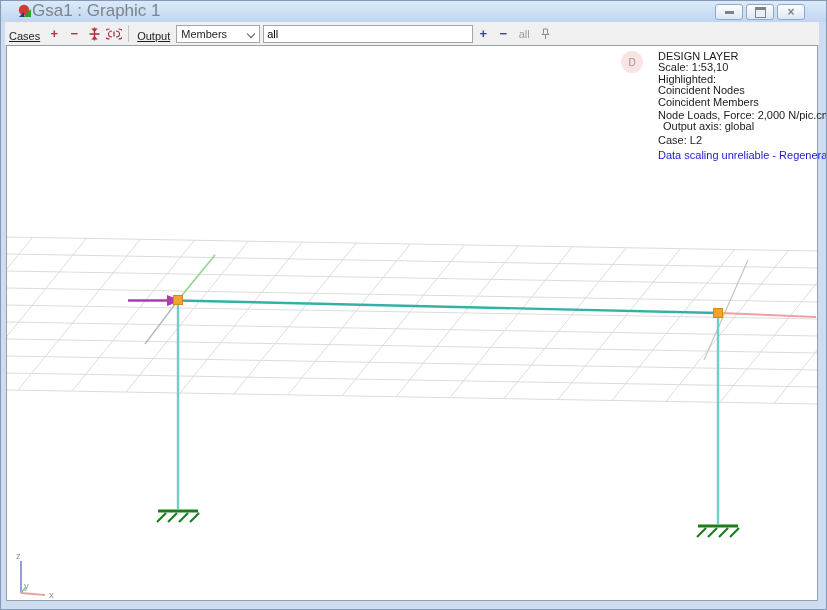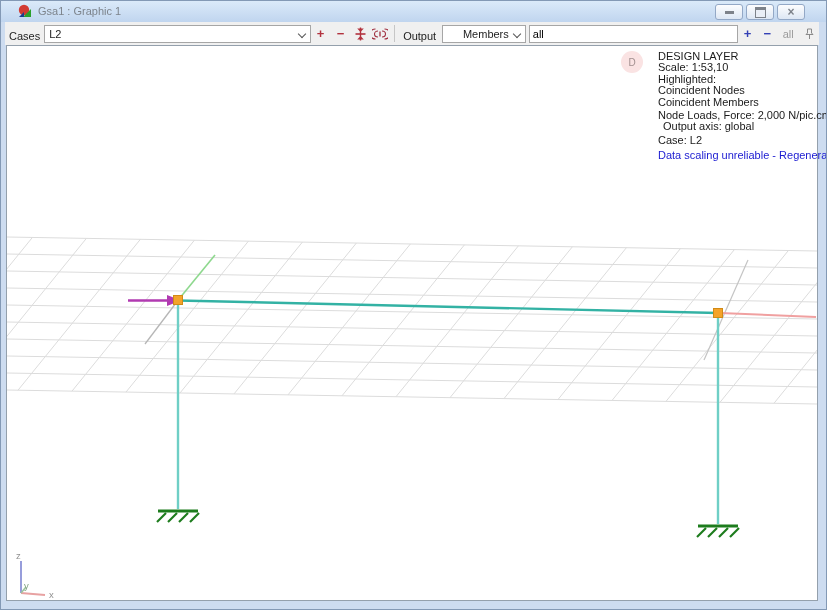--- a/index.html
+++ b/index.html
@@ -9,47 +9,47 @@
   }
   .frame-border{position:absolute;inset:0;border:1px solid #8399b5;pointer-events:none;z-index:40;}
 
   
   .titlebar{
     position:absolute;left:0;top:0;width:827px;height:22px;
     background:linear-gradient(#dcebfa,#c0d5ef);
     display:flex;align-items:center;z-index:20;
   }
   .app-icon{margin-left:18px;width:14px;height:14px;flex:0 0 auto;}
-  .title-text{margin-left:6px;font-size:11px;color:#7d848c;}
+  .title-text{font-size:17px;color:#7d848c;}
   .win-buttons{position:absolute;right:22px;top:4px;display:flex;gap:3px;}
   .win-btn{
     width:26px;height:14px;border:1px solid #93a8c6;border-radius:3px;
     background:linear-gradient(#fdfdfe,#dde7f4);
     display:flex;align-items:center;justify-content:center;cursor:default;
   }
   .glyph-min{width:9px;height:3px;background:#7d828a;}
   .glyph-max{width:9px;height:7px;border:1px solid #7d828a;border-top:3px solid #7d828a;background:#e9eef6;}
   .glyph-close{font-size:12px;font-weight:bold;color:#7d828a;line-height:10px;}
 
   
   .toolbar{
     position:absolute;left:5px;top:22px;width:814px;height:23px;
     background:#f0f0f0;display:flex;align-items:center;z-index:20;font-size:11px;color:#1d1d1d;
   }
-  .tb-label{margin:5px 4px 0 4px;}
+  .tb-label{margin:5px 4px 0 4px;text-decoration:underline;}
   .combo{
     position:relative;background:#fff;border:1px solid #a6a6a6;height:18px;box-sizing:border-box;
     padding:2px 16px 0 4px;cursor:default;
   }
   .combo .chev{
     position:absolute;right:5px;top:5px;width:5px;height:5px;
     border-right:1.4px solid #555;border-bottom:1.4px solid #555;transform:rotate(45deg);
   }
   .combo-cases{width:268px;}
-  .combo-display{width:84px;margin-left:2px;text-align:right;}
+  .combo-display{width:84px;margin-left:2px;}
   .tb-btn{width:20px;text-align:center;font-weight:bold;cursor:default;background:transparent;border:none;padding:0;font-family:inherit;}
   .tb-red{color:#b2323e;font-size:13px;}
   .tb-blue{color:#3340b5;font-size:13px;}
   .tb-all{color:#9b9b9b;font-size:11px;font-weight:normal;width:22px;}
   .tb-sep{width:1px;height:17px;background:#c6c6c6;margin:0 4px;}
   .tb-input{
     width:210px;height:18px;box-sizing:border-box;border:1px solid #a6a6a6;
     font-family:inherit;font-size:11px;padding:0 3px;margin-left:3px;
   }
   .tb-iconbtn{width:20px;height:18px;display:flex;align-items:center;justify-content:center;background:transparent;border:none;padding:0;cursor:default;}
@@ -99,24 +99,20 @@
         <div class="glyph-max"></div>
       </div>
     <div class="win-btn">
         <span class="glyph-close">×</span>
       </div>
   </div>
 </div>
 
 <div class="toolbar">
   <span class="tb-label">Cases</span>
-  <div class="combo combo-cases">
-    <span>L2</span>
-    <span class="chev"></span>
-  </div>
   <button class="tb-btn tb-red">+</button>
   <button class="tb-btn tb-red">−</button>
   <button class="tb-iconbtn">
     <svg width="13" height="14" viewBox="0 0 13 14">
       <line x1="6.5" y1="0.5" x2="6.5" y2="13.5" stroke="#b2323e" stroke-width="1.4"></line>
       <line x1="1.5" y1="7" x2="11.5" y2="7" stroke="#b2323e" stroke-width="1.6"></line>
       <polygon points="3.2,1.5 9.8,1.5 6.5,5" fill="#b2323e"></polygon>
       <polygon points="3.2,12.5 9.8,12.5 6.5,9" fill="#b2323e"></polygon>
     </svg>
   </button>

